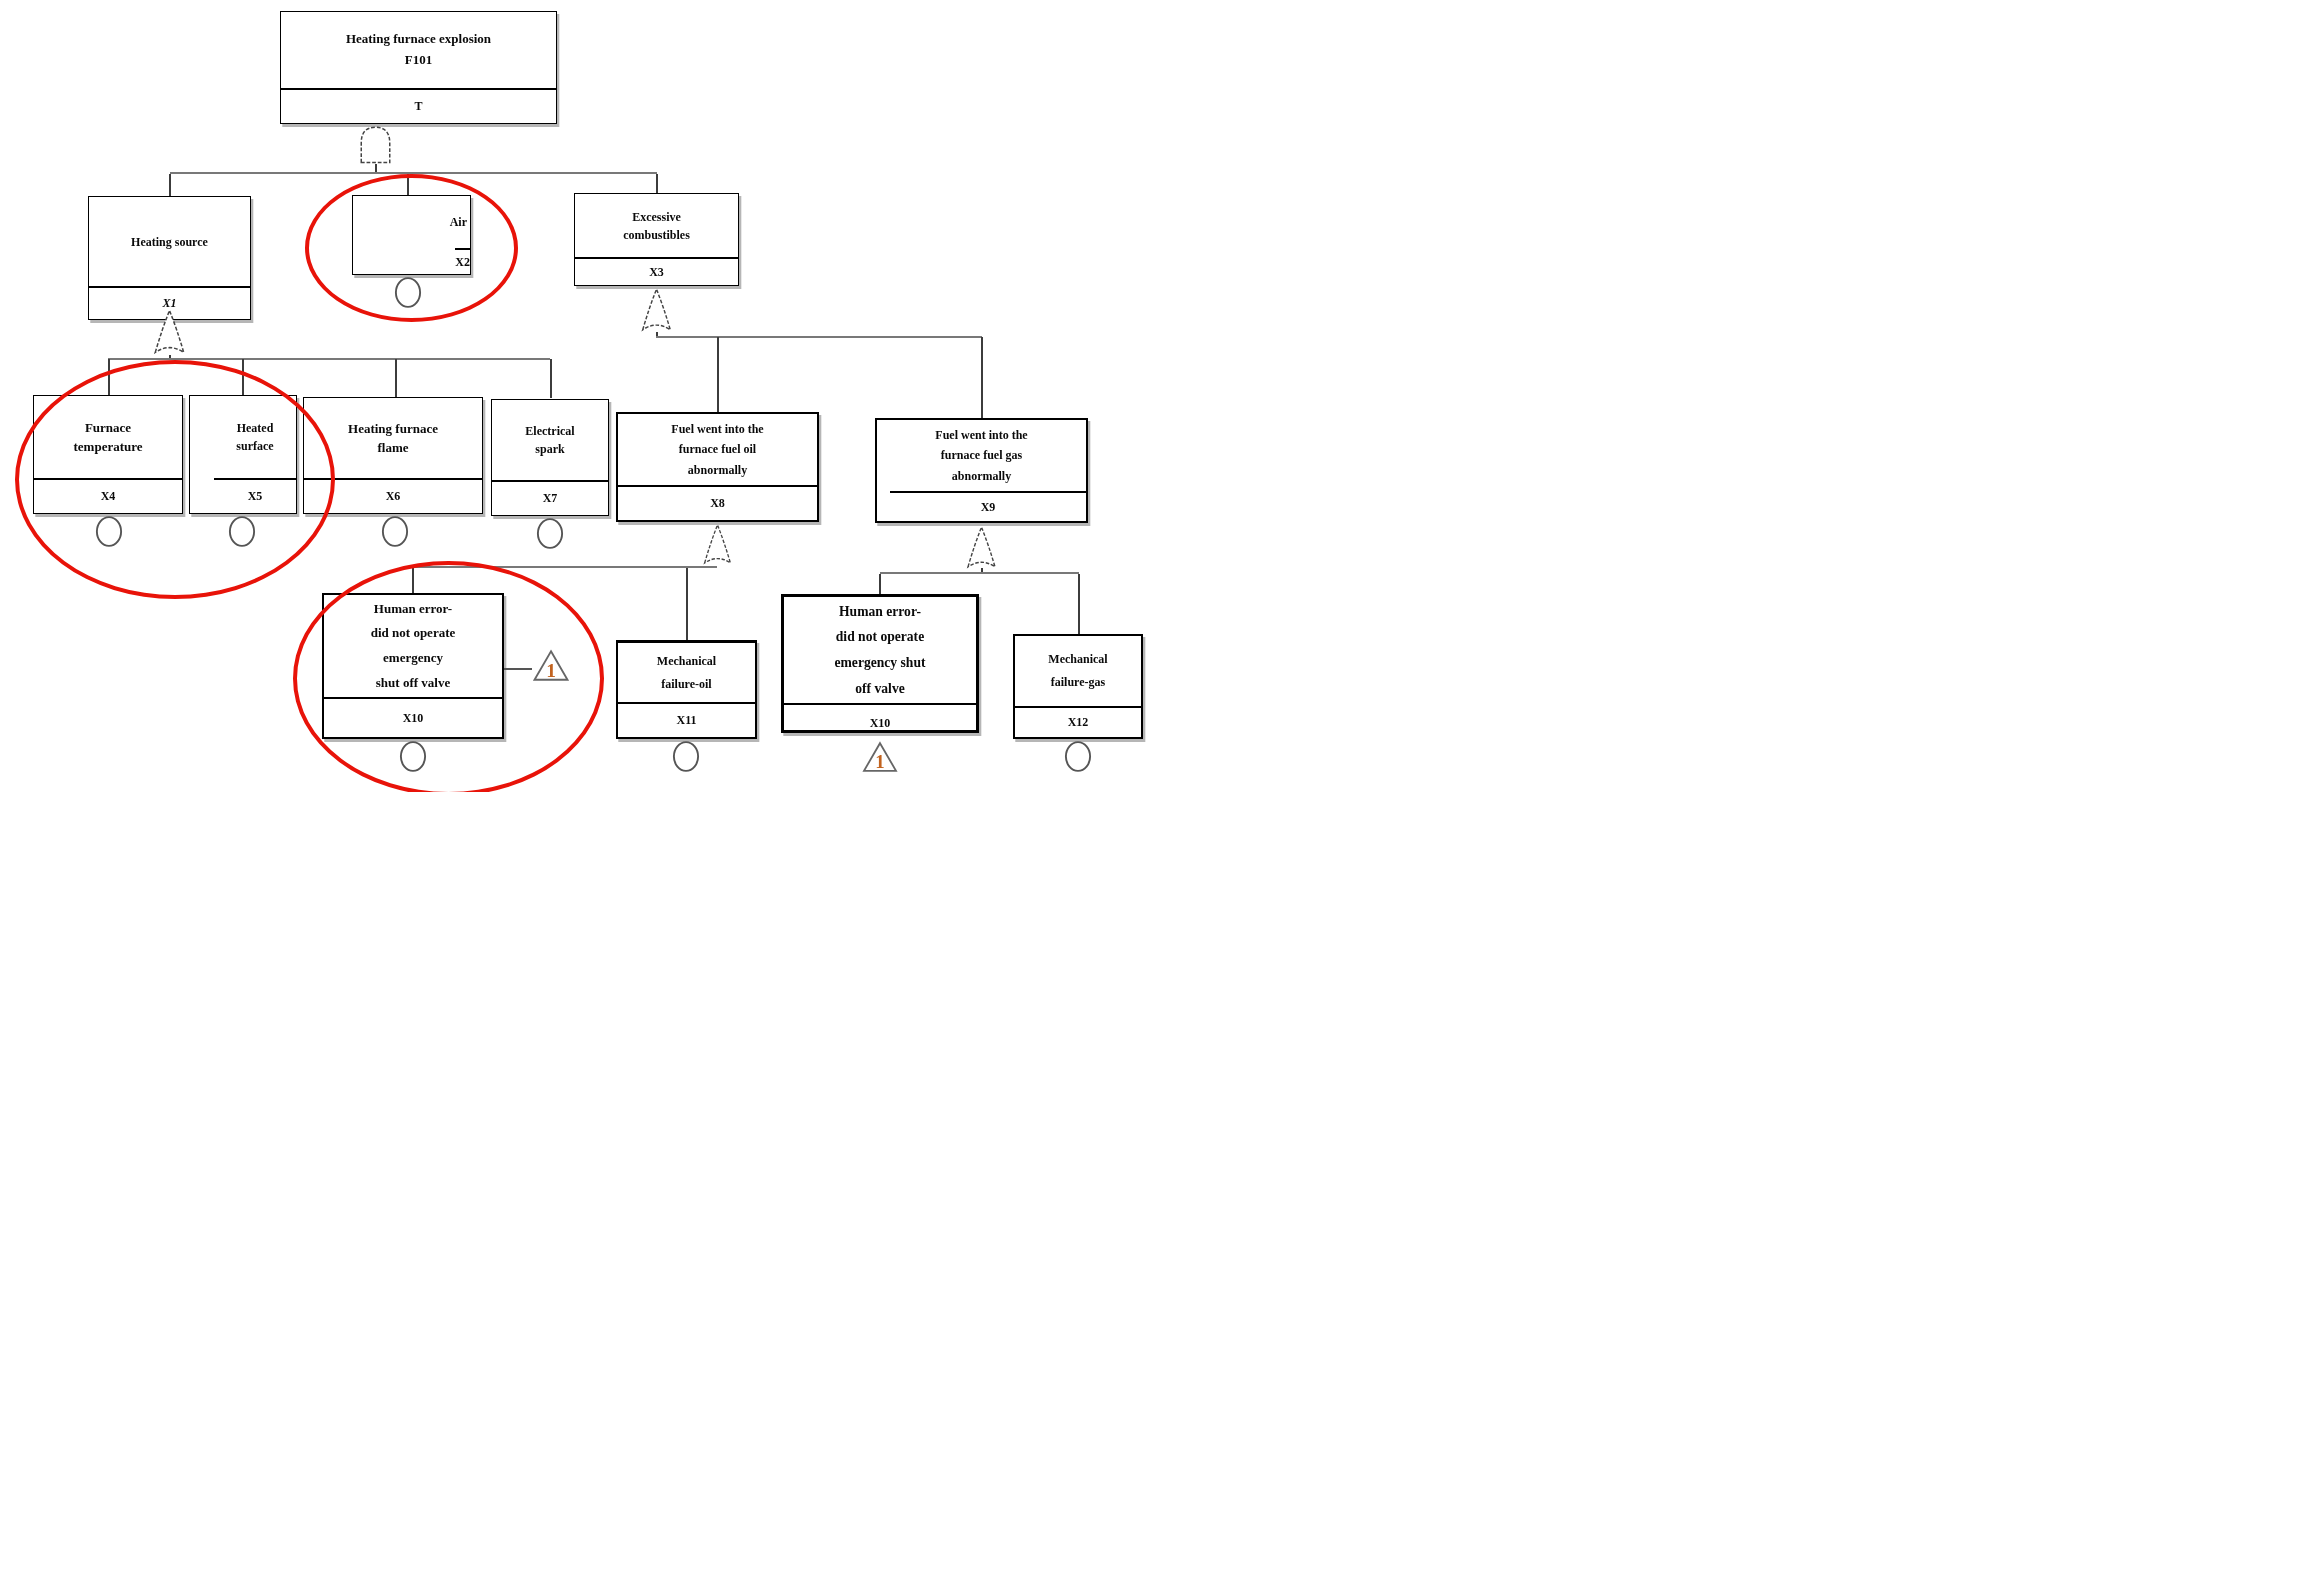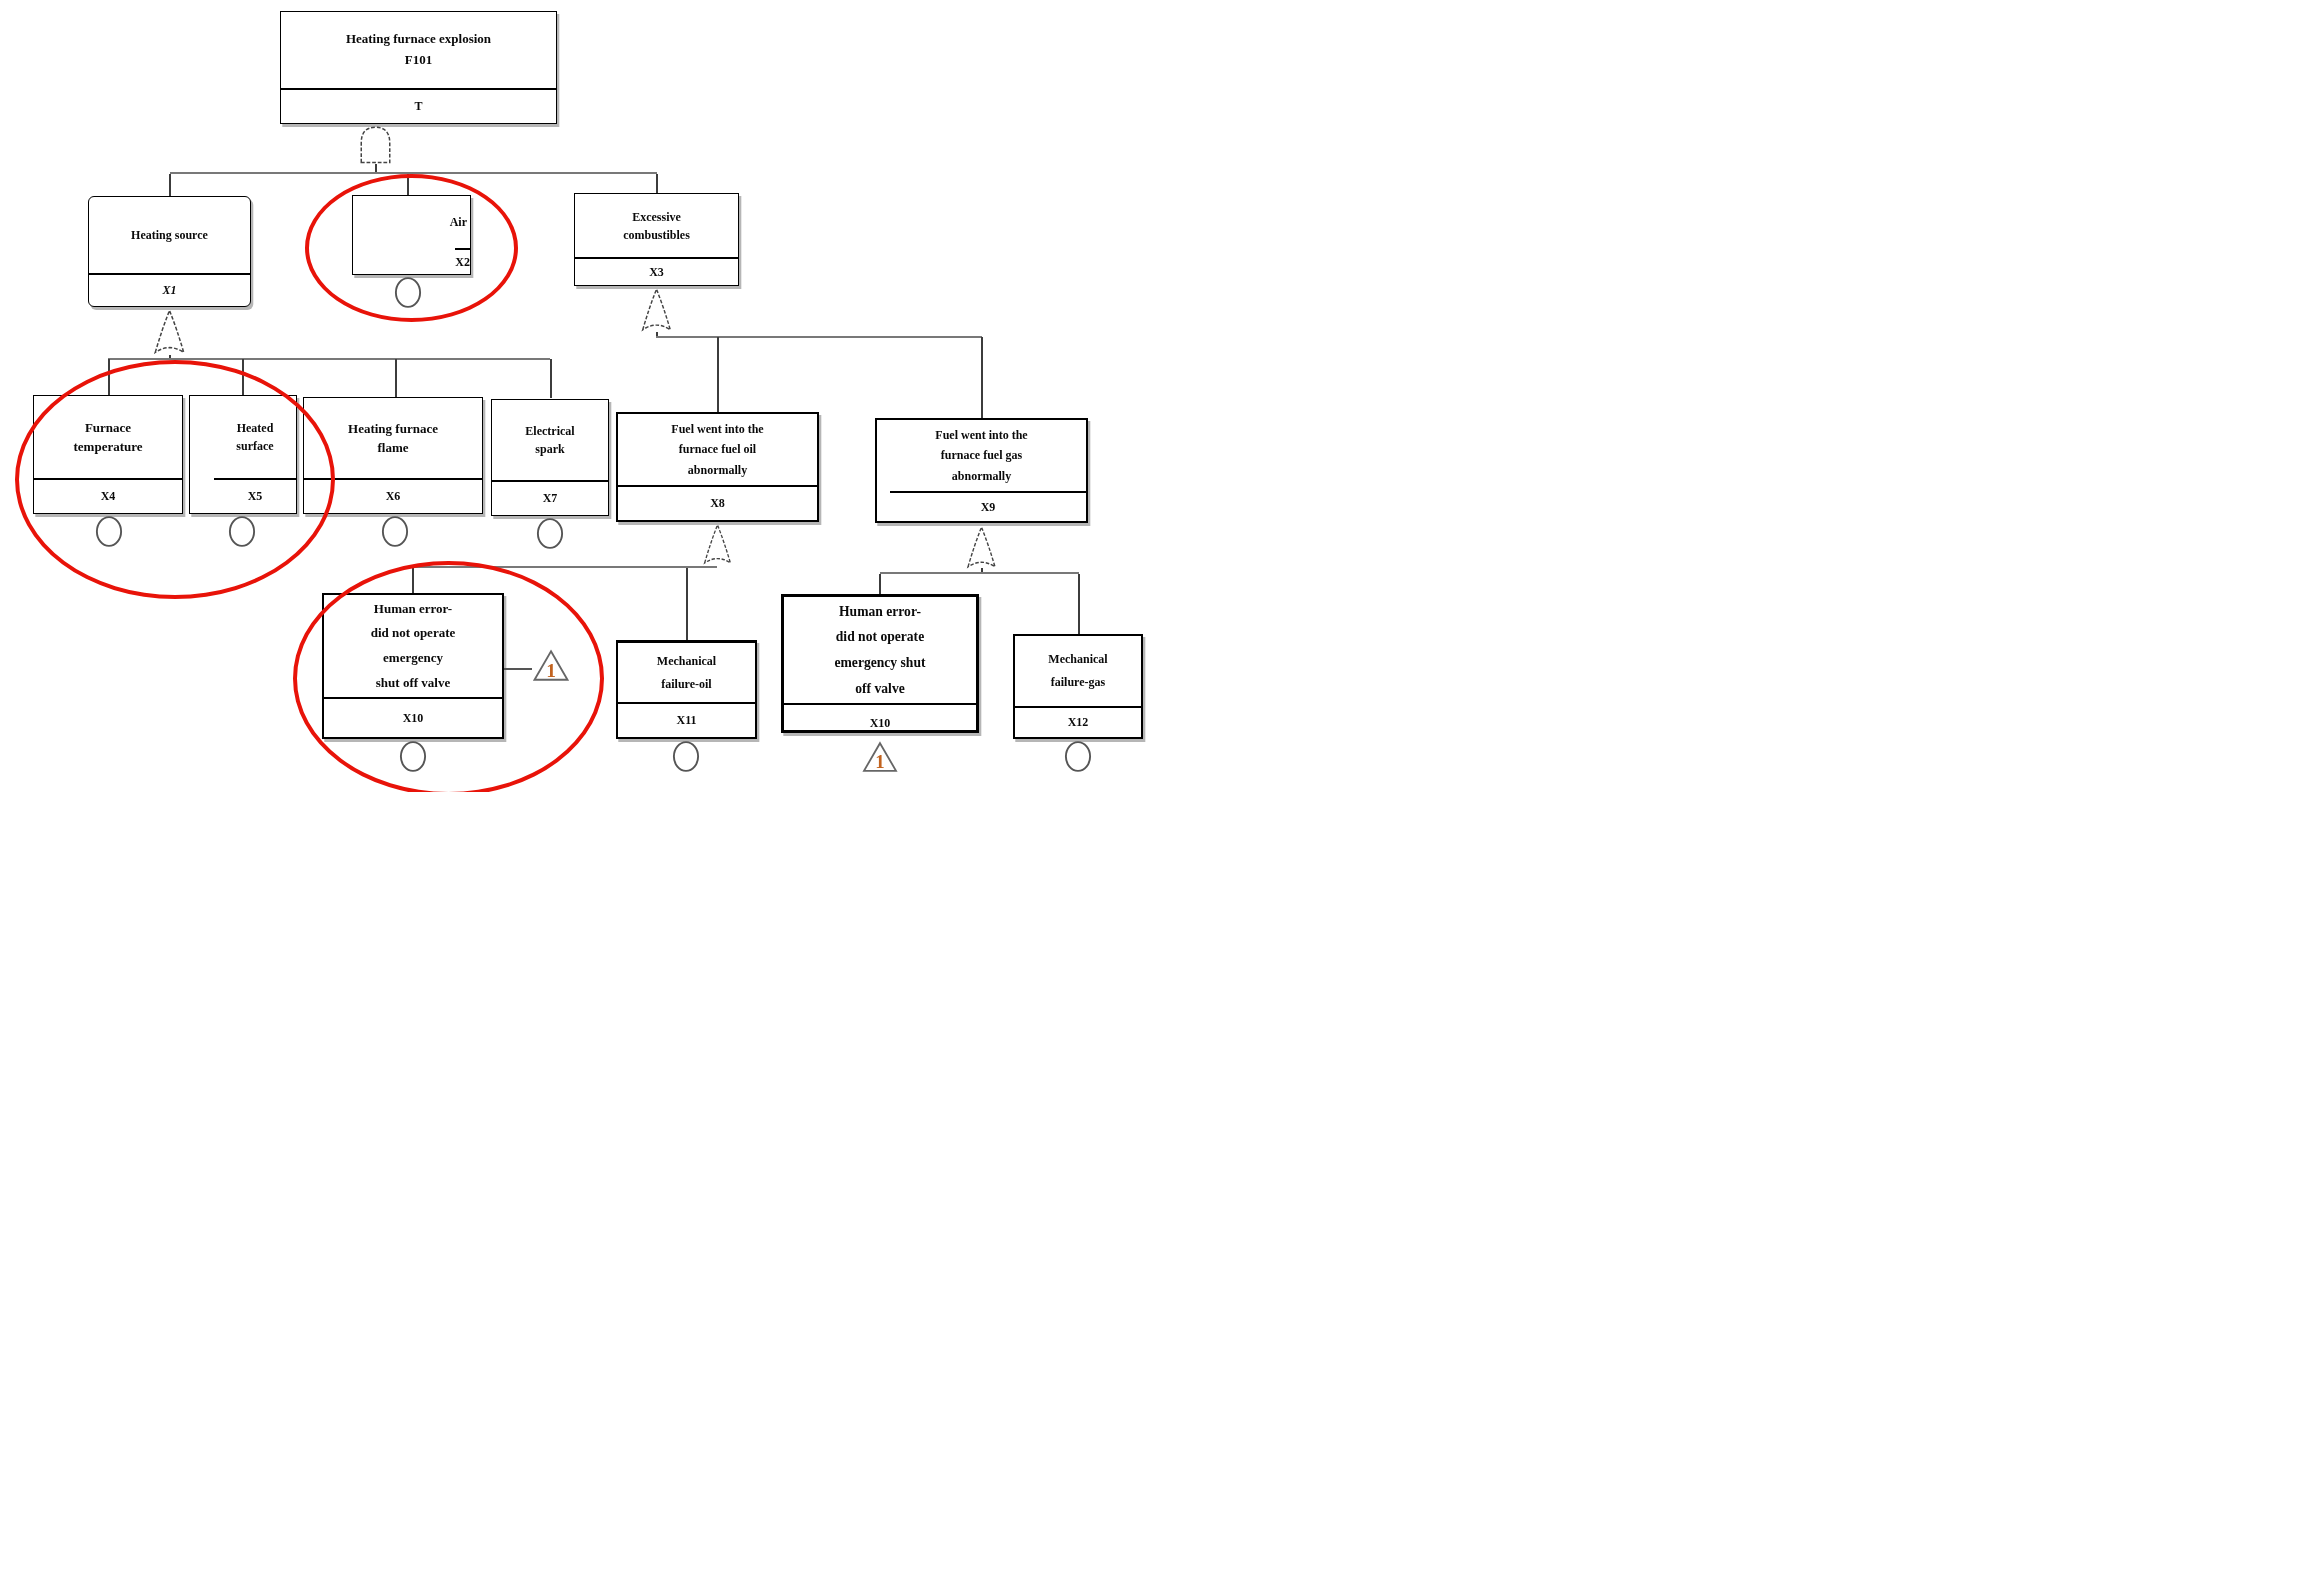--- a/index.html
+++ b/index.html
@@ -51,21 +51,21 @@
       <path d="M3,50 L3,24 Q3,3 22,3 Q41,3 41,24 L41,50 Z" fill="#ffffff" stroke="#444" stroke-width="2" stroke-dasharray="5 2.5"></path>
     </svg>
   </div>
   <div class="vline" style="left:375px; top:164px; height:7.6px;"></div>
 
   <div class="hline" style="left:170px; top:172px; width:487px;"></div>
   <div class="vline" style="left:169px; top:174px; height:23px;"></div>
   <div class="vline" style="left:407px; top:174px; height:21px;"></div>
   <div class="vline" style="left:656px; top:174px; height:19px;"></div>
 
-  <div class="node" style="left:88px; top:196px; width:163px; height:111px; font-size:12px;border-radius:6px;">
+  <div class="node" style="left:88px; top:196px; width:163px; height:124px; font-size:12px;">
     <div class="lbl">Heating source</div>
     <div class="code" style="height:31px;font-style:italic;">X1</div>
   </div>
 
   <div class="node" style="left:352px; top:195px; width:119px; height:80px; font-size:12px;align-items:flex-end;">
     <div class="lbl">Air</div>
     <div class="code" style="height:24px;">X2</div>
   </div>
 
   <div class="node" style="left:574px; top:193px; width:165px; height:93px; font-size:12px;">

